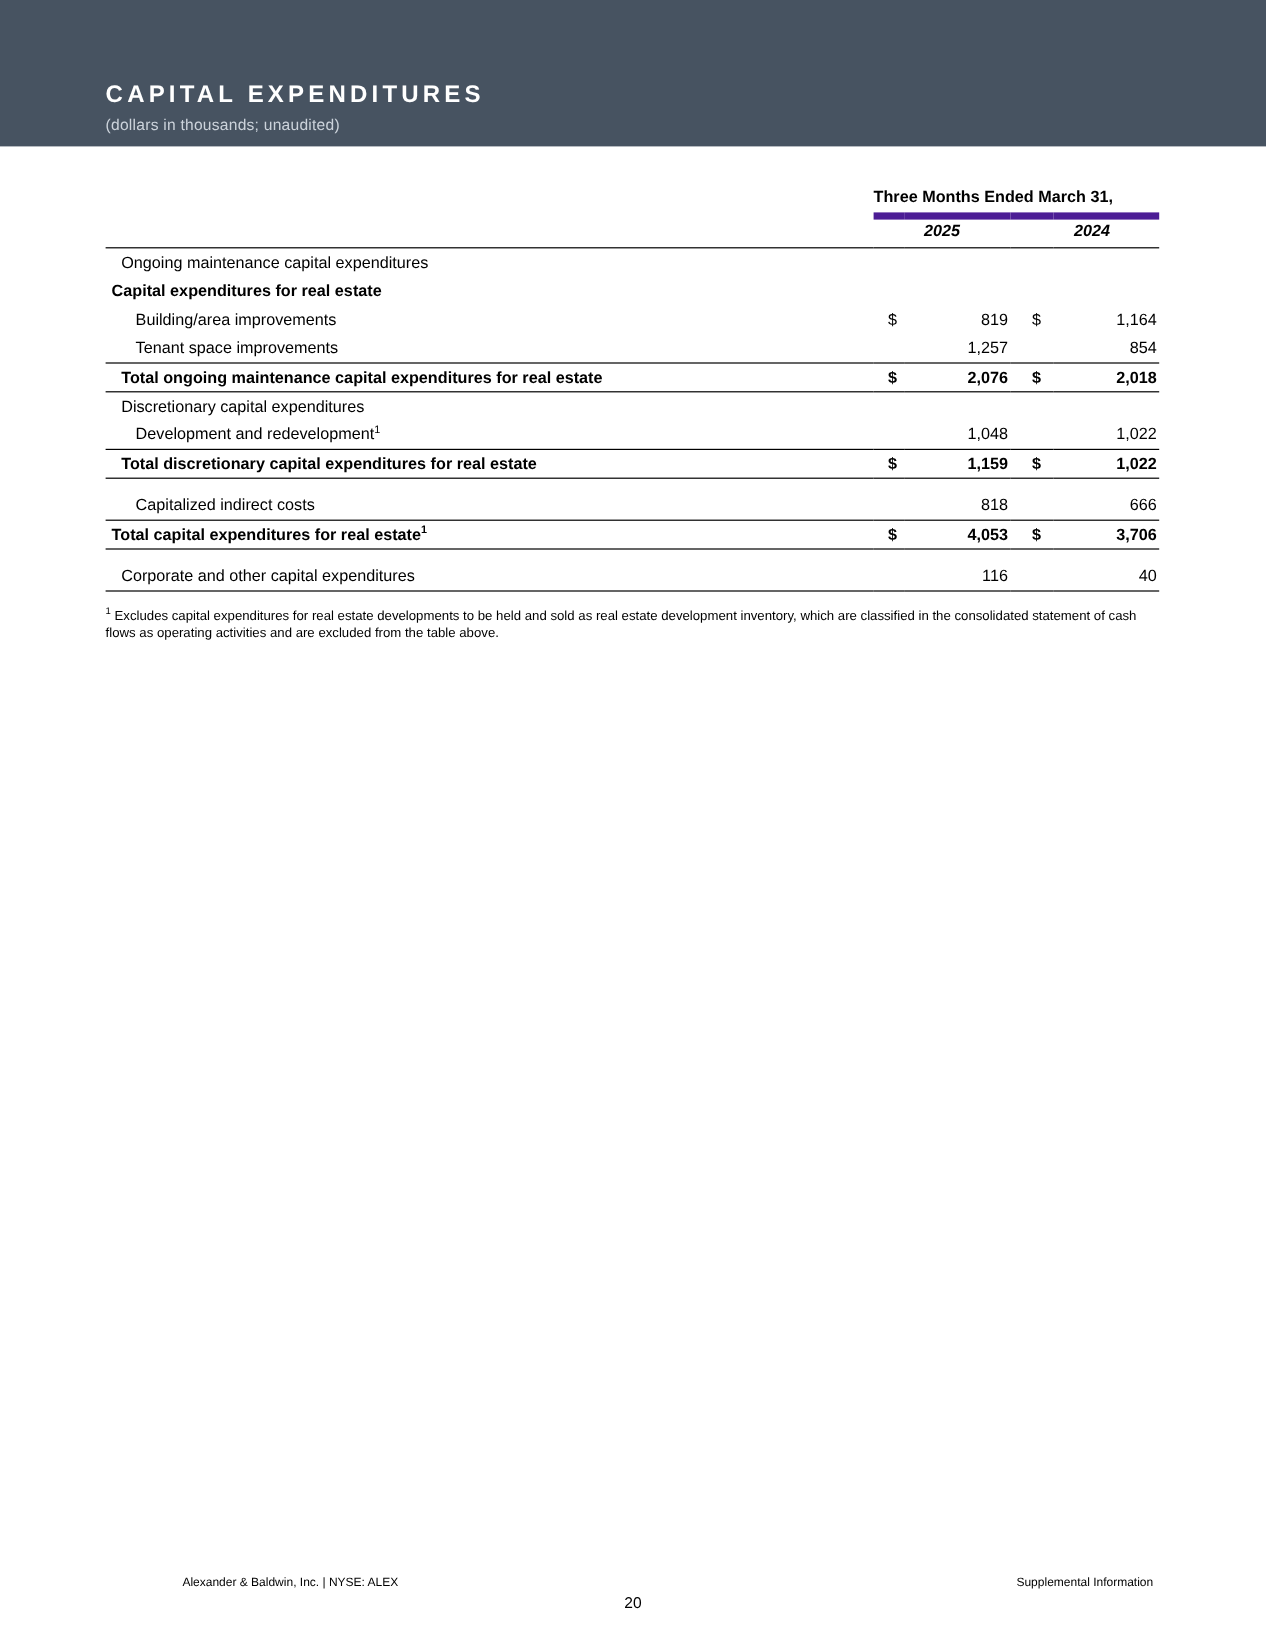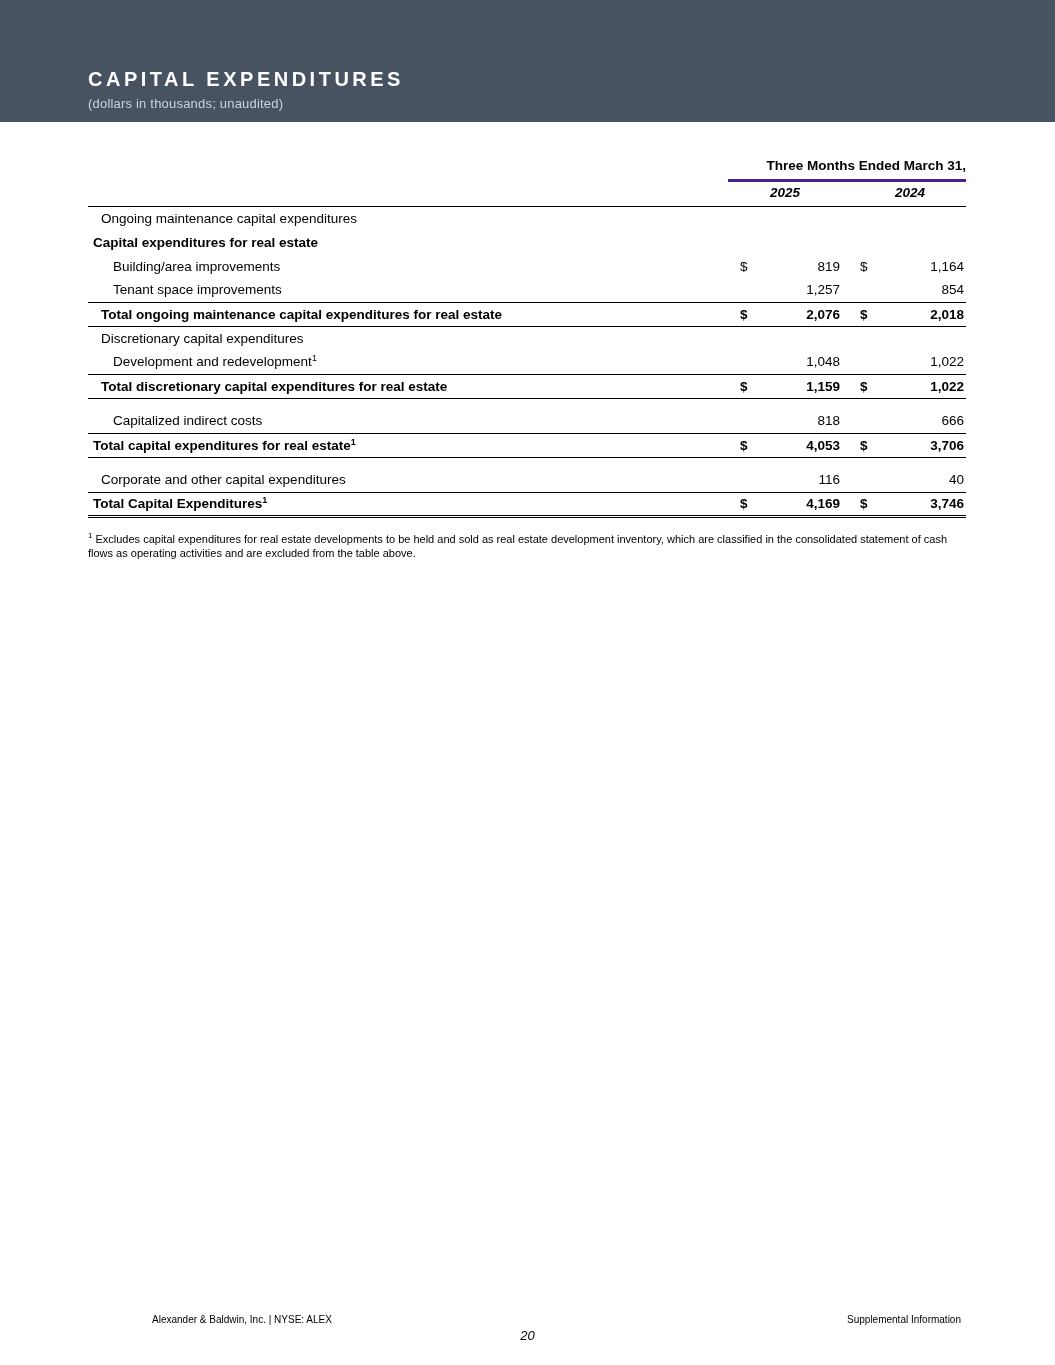--- a/index.html
+++ b/index.html
@@ -48,22 +48,22 @@
   }
 
   thead th {
     height: 26px;
     vertical-align: bottom;
     padding-bottom: 6px;
     font-weight: 700;
     font-size: 13.5px;
   }
   .period-th {
-    text-align: right;
-    border-bottom: 3px solid #4c1d95;
+    text-align: left;
+    border-bottom: 6px solid #4c1d95;
   }
   tr.year-row th { border-bottom: 1px solid #000; font-style: italic; }
   .year-th { text-align: center; }
   .year-th.y2 { padding-left: 12px; }
 
   tbody td {
     height: 24px;
     vertical-align: middle;
     font-size: 13.5px;
   }
@@ -108,21 +108,20 @@
     font-size: 10px;
     margin-left: 32px;
   }
   .page-number {
     position: absolute;
     left: 0;
     width: 100%;
     bottom: 22px;
     text-align: center;
     font-size: 13px;
-    font-style: italic;
   }
 </style>
 </head>
 <body>
 
 <div class="page">
 
   <header class="band" style="background: rgb(71, 83, 97);">
     <div class="title">CAPITAL EXPENDITURES</div>
     <div class="subtitle">(dollars in thousands; unaudited)</div>
@@ -225,27 +224,20 @@
           <tr class="spacer-row">
             <td colspan="5"></td>
           </tr>
           <tr class="data-row border-single">
             <td class="label indent-1"><span>Corporate and other capital expenditures</span></td>
             <td class="dollar"></td>
             <td class="value">116</td>
             <td class="dollar gap"></td>
             <td class="value">40</td>
           </tr>
-          <tr class="data-row bold border-double">
-            <td class="label indent-0"><span>Total Capital Expenditures</span><sup>1</sup></td>
-            <td class="dollar">$</td>
-            <td class="value">4,169</td>
-            <td class="dollar gap">$</td>
-            <td class="value">3,746</td>
-          </tr>
         </tbody>
     </table>
 
     <p class="footnote"><sup>1</sup><span>Excludes capital expenditures for real estate developments to be held and sold as real estate development inventory, which are classified in the consolidated statement of cash flows as operating activities and are excluded from the table above.</span></p>
   </div>
 
   <div class="footer-row">
     <span>Alexander &amp; Baldwin, Inc. | NYSE: ALEX</span>
     <span>Supplemental Information</span>
   </div>

